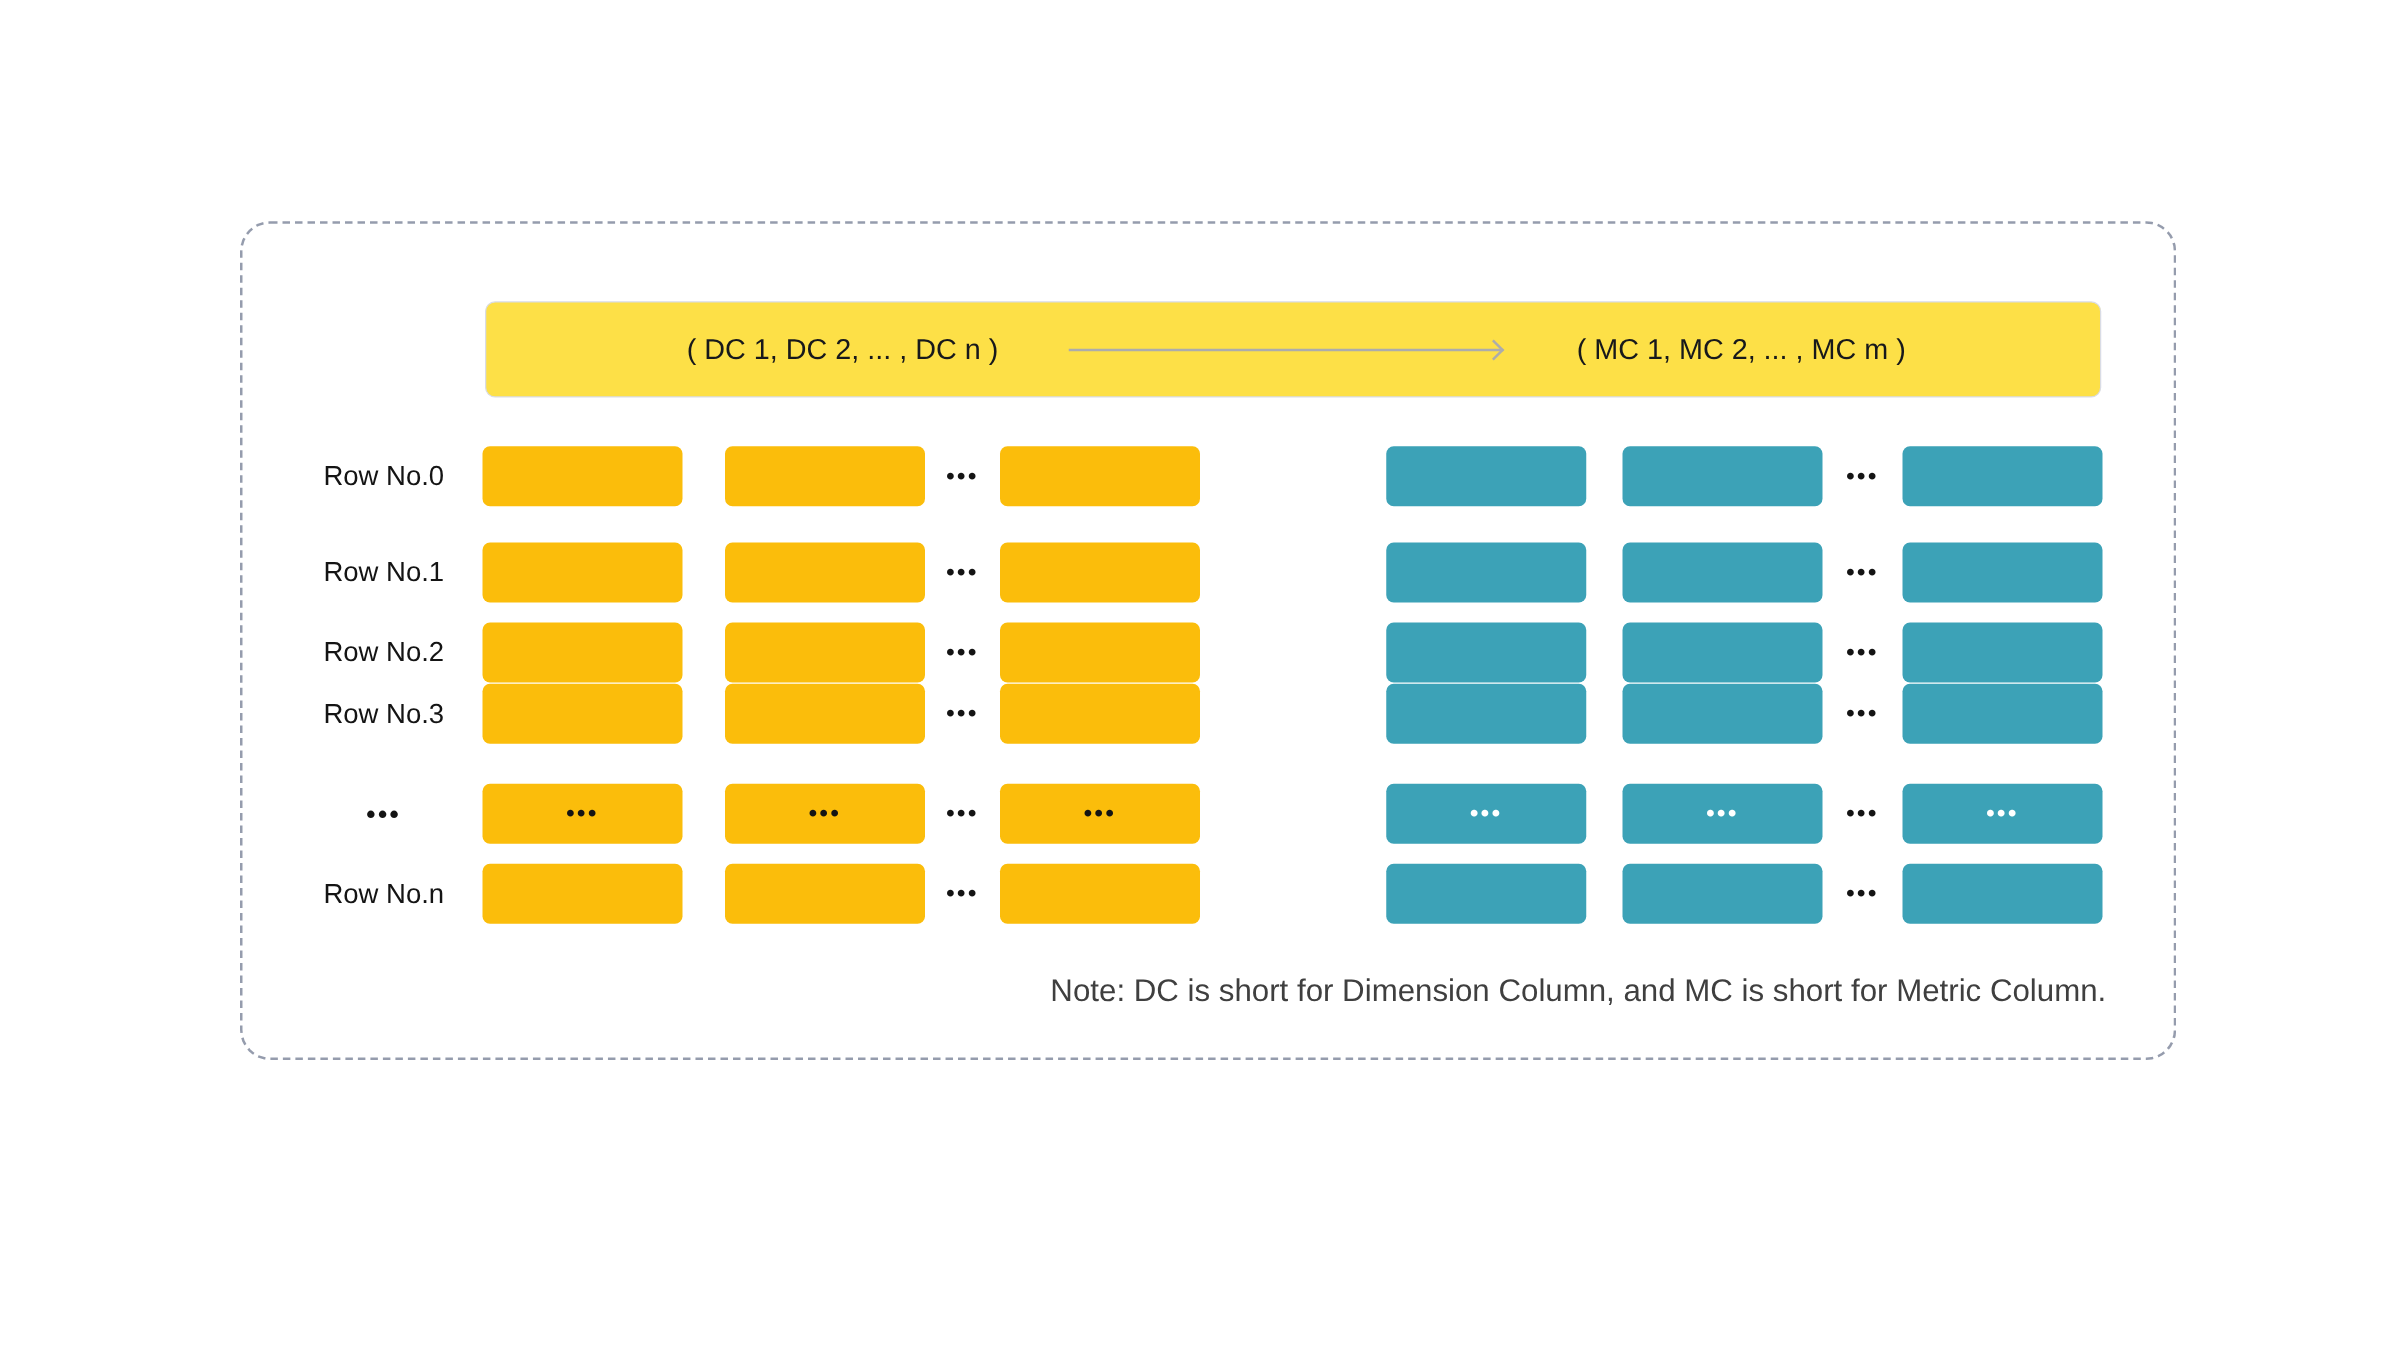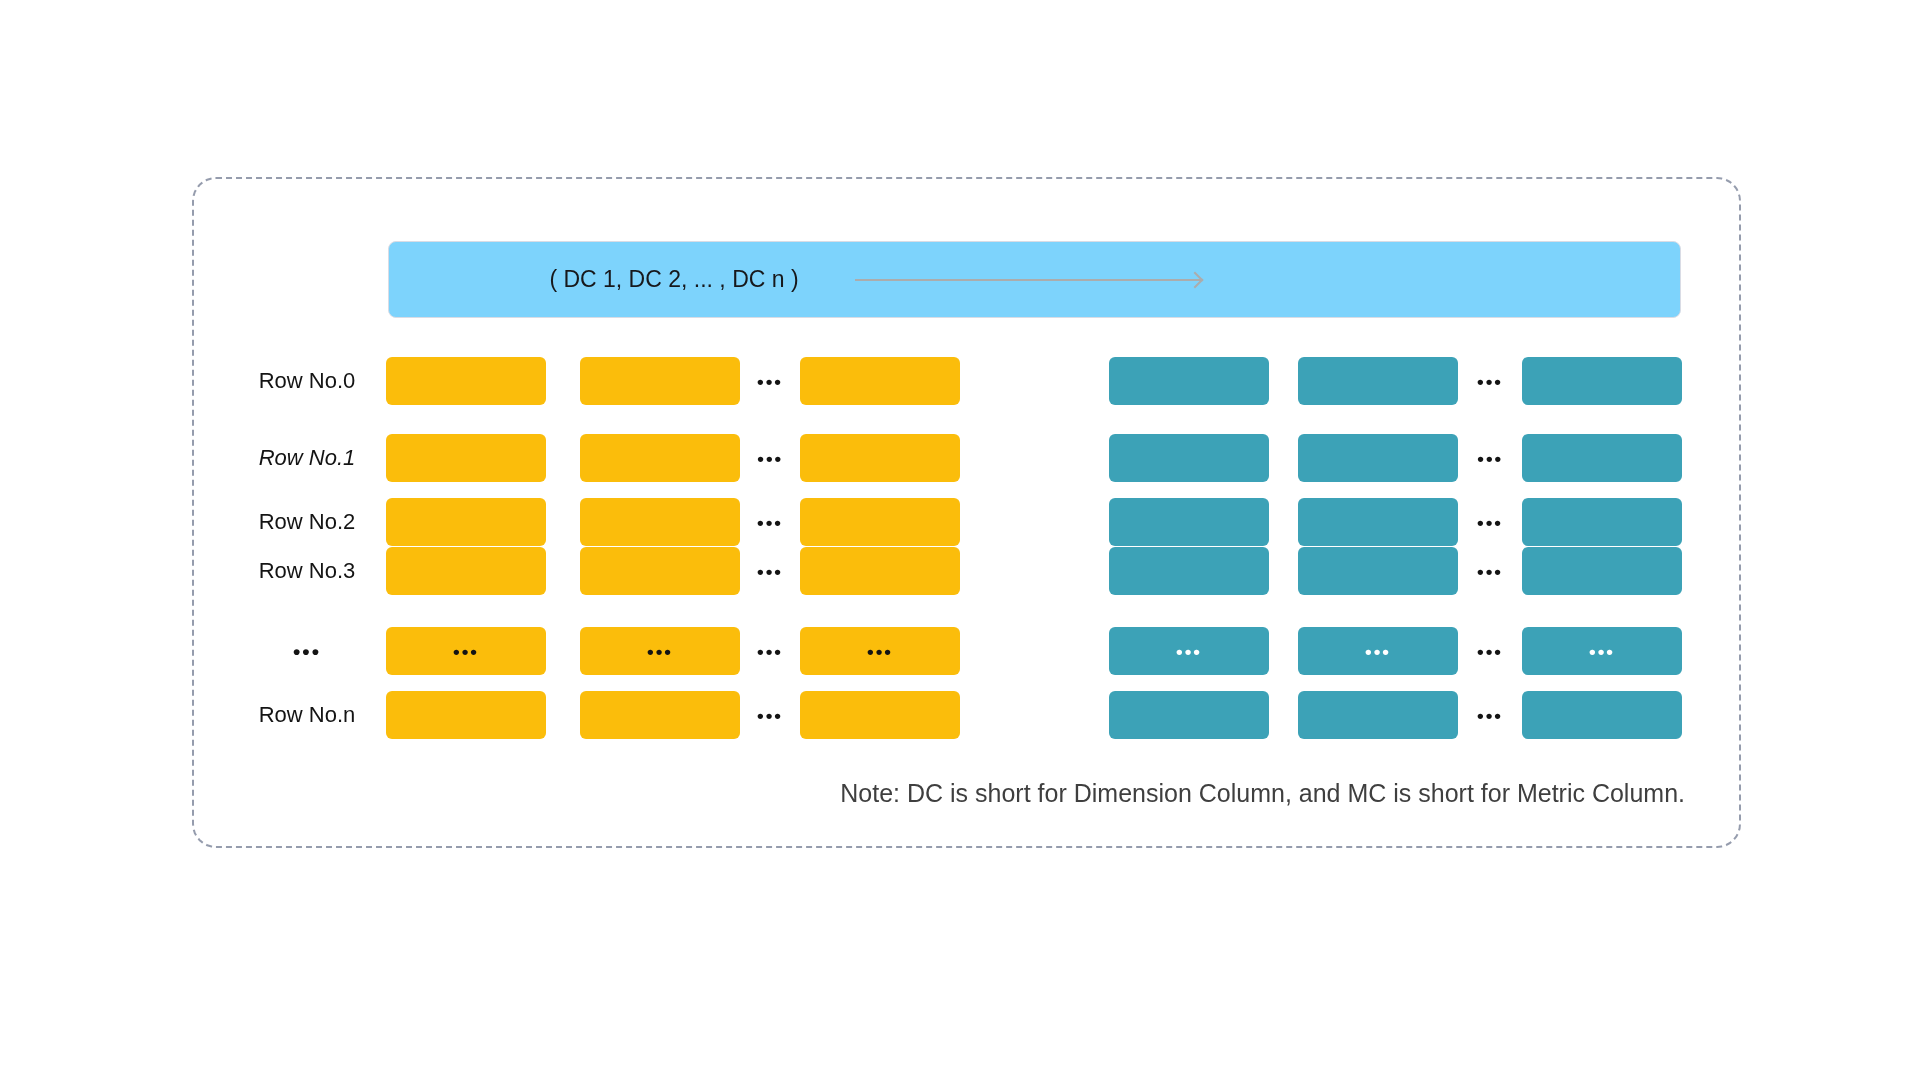--- a/index.html
+++ b/index.html
@@ -57,42 +57,43 @@
     position:absolute;right:54px;top:600px;
     font-size:25px;color:#3f3f3f;white-space:nowrap;
   }
 </style>
 </head>
 <body>
 
 <div class="stage" style="--dim: #fbbd0b; --met: #3ca2b7; --arrow: #acacac; --panel-border: #959cad;">
   <div class="panel">
 
-    <div class="header-box" style="background: #7dd3fc; border-color: rgb(217, 220, 229);">
+    <div class="header-box" style="background: #fde047; border-color: rgb(217, 220, 229);">
       <div class="hdr-text hdr-dc">( DC 1, DC 2, ... , DC n )</div>
       <div class="arrow"></div>
+      <div class="hdr-text hdr-mc">( MC 1, MC 2, ... , MC m )</div>
     </div>
 
     <div id="rows">
         <div class="row" style="top: 178px;">
           <div class="row-label">Row No.0</div>
           <div class="cell dim c1"></div>
           <div class="cell dim c2"></div>
           <div class="gap-dots g1">
             <div class="dots dots-dark">•••</div>
           </div>
           <div class="cell dim c3"></div>
           <div class="cell met m1"></div>
           <div class="cell met m2"></div>
           <div class="gap-dots g2">
             <div class="dots dots-dark">•••</div>
           </div>
           <div class="cell met m3"></div>
         </div>
-        <div class="row" style="top: 255px; font-style: italic;">
+        <div class="row" style="top: 255px;">
           <div class="row-label">Row No.1</div>
           <div class="cell dim c1"></div>
           <div class="cell dim c2"></div>
           <div class="gap-dots g1">
             <div class="dots dots-dark">•••</div>
           </div>
           <div class="cell dim c3"></div>
           <div class="cell met m1"></div>
           <div class="cell met m2"></div>
           <div class="gap-dots g2">

